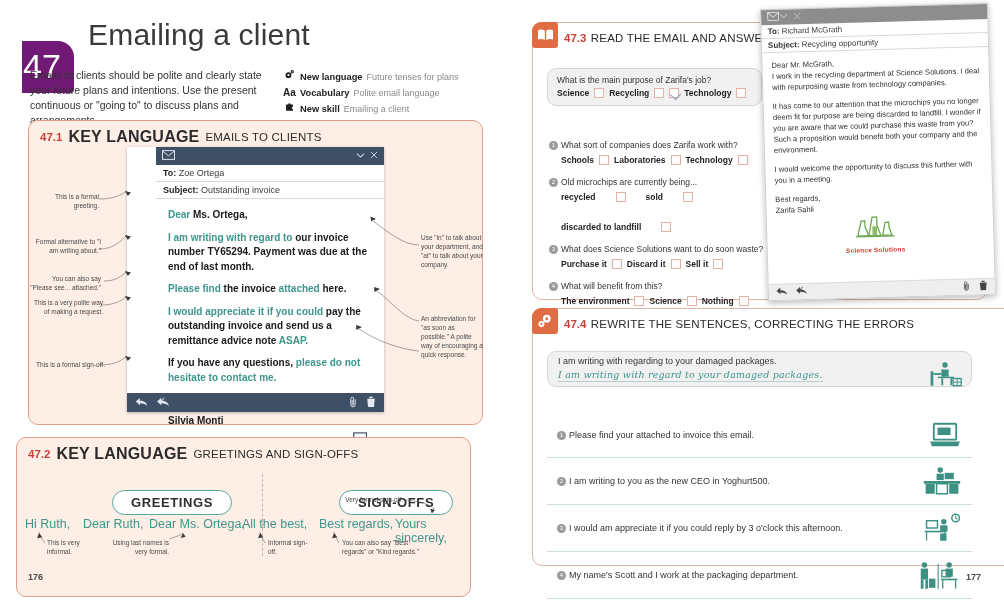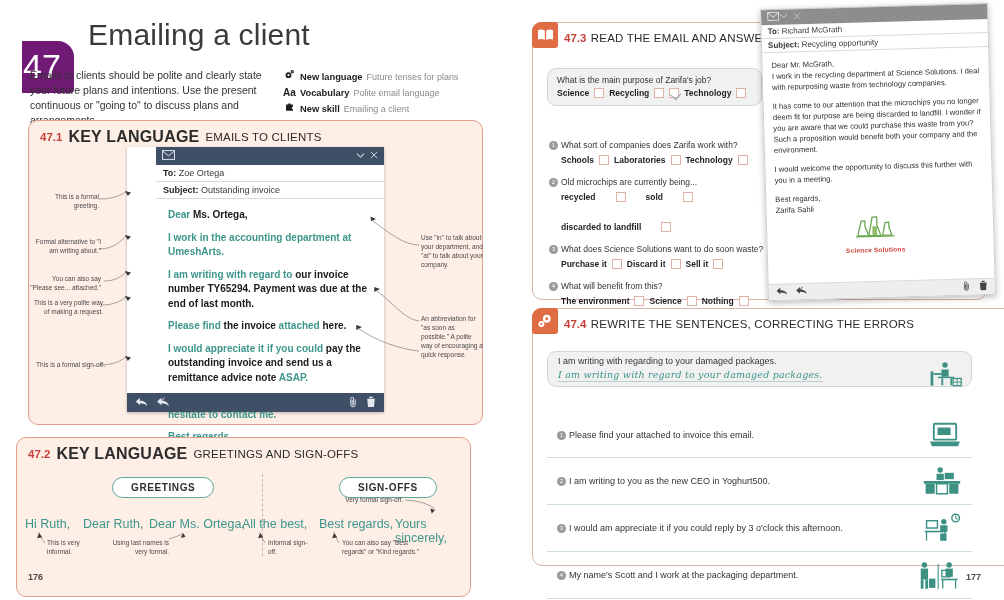--- a/index.html
+++ b/index.html
@@ -76,22 +76,22 @@
 
   
   .note { position:absolute; font-size:6.5px; line-height:9px; color:#4a4a4a; }
   .note.r { text-align:right; }
   .note.l { text-align:left; }
   svg.lead { position:absolute; overflow:visible; }
 
   
   .pill {
     border:1px solid #5aa79b; border-radius:13px; background:#fff;
-    font-size:10px; font-weight:bold; letter-spacing:.6px; color:#2e2e2e;
-    padding:4px 18px; display:inline-block;
+    font-size:13px; font-weight:bold; letter-spacing:.6px; color:#2e2e2e;
+    padding:4px 18px; display:inline-block;margin-top:13px;
   }
   .green-word { color:#3d968b; font-size:12.5px; }
   .vdash { position:absolute; border-left:1px dashed #c2b7ae; }
 
   
   .qbox {
     background:#f1f1f1; border:1px solid #d5d5d5; border-radius:9px;
     padding:6px 9px 7px 9px; font-size:8.5px; color:#333;
   }
   .q-num {
@@ -217,23 +217,20 @@
         <b>To:</b>
         <span>Zoe Ortega</span>
       </div>
       <div class="mail-field">
         <b>Subject:</b>
         <span>Outstanding invoice</span>
       </div>
       <div class="mail-body">
         <p class="mail-p">
           <span class="teal">Dear</span><span> Ms. Ortega,</span>
-        </p>
-        <p class="mail-p">
-          <span class="teal">I work in the accounting department at UmeshArts.</span>
         </p>
         <p class="mail-p">
           <span class="teal">I am writing with regard to</span><span> our invoice number TY65294. Payment was due at the end of last month.</span>
         </p>
         <p class="mail-p">
           <span class="teal">Please find</span><span> the invoice </span><span class="teal">attached</span><span> here.</span>
         </p>
         <p class="mail-p">
           <span class="teal">I would appreciate it if you could</span><span> pay the outstanding invoice and send us a remittance advice note </span><span class="teal">ASAP.</span>
         </p>

